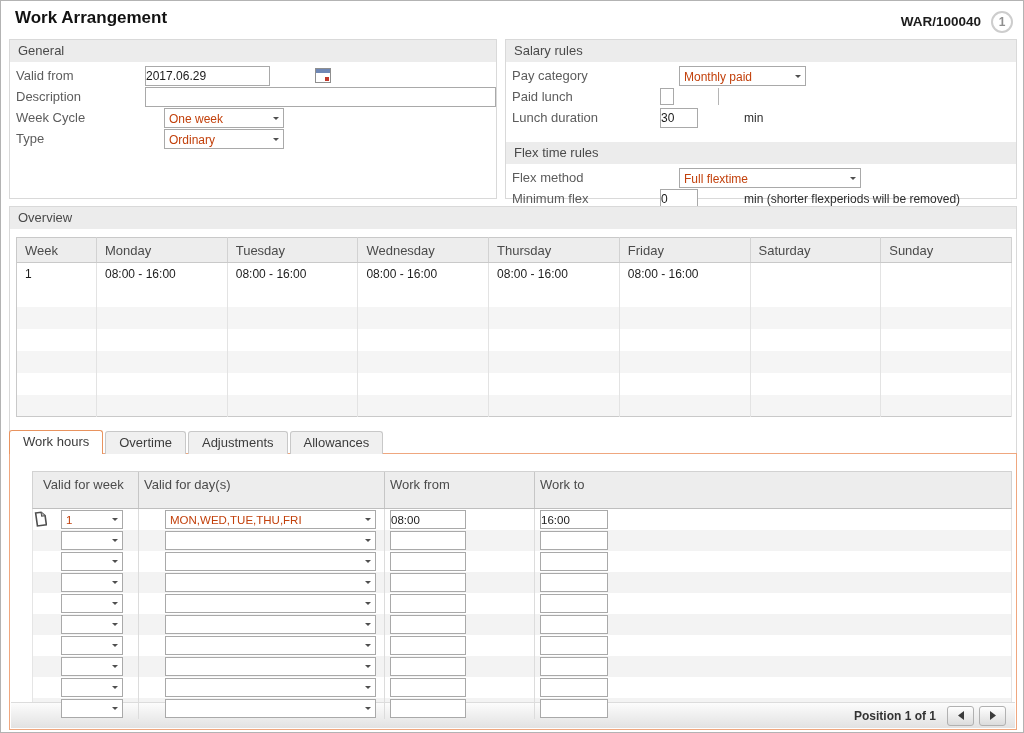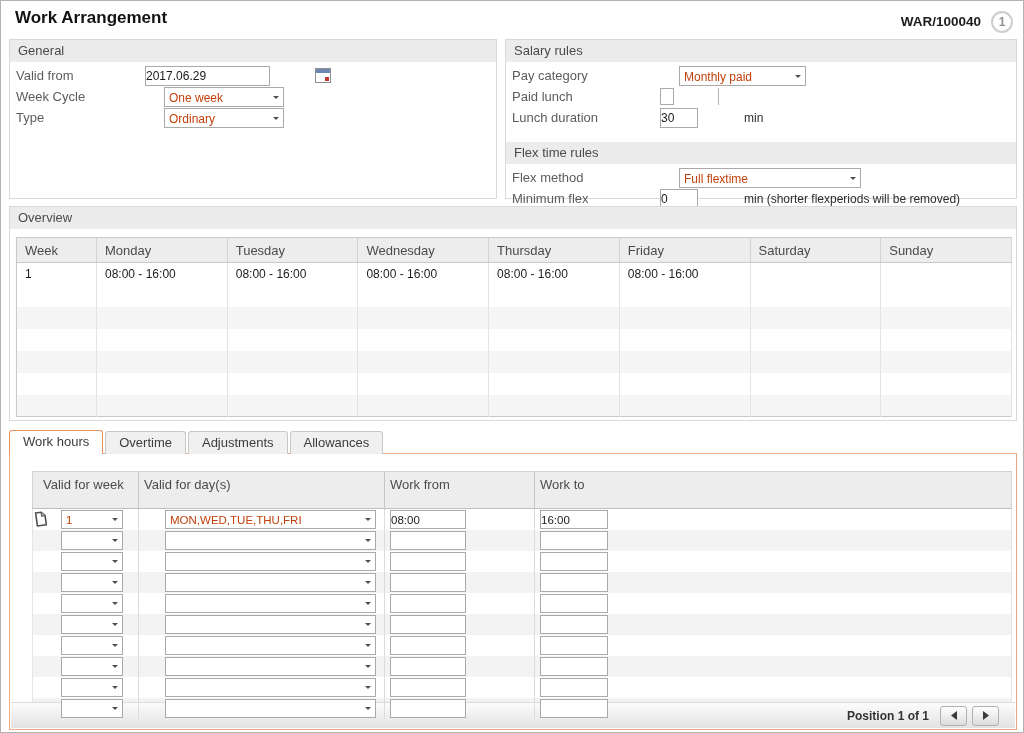--- a/index.html
+++ b/index.html
@@ -9,21 +9,21 @@
   
   #page-title { position:absolute; left:14px; top:7px; font-size:17px; font-weight:bold; color:#121212; }
   #doc-ref { position:absolute; right:42px; top:13px; font-size:13.5px; font-weight:bold; color:#1c1c1c; }
   #badge { position:absolute; right:10px; top:10px; width:22px; height:22px; border:2px solid #cdcdcd; border-radius:50%;
            line-height:18px; text-align:center; font-size:12px; font-weight:bold; color:#8f8f8f; background:#fff; }
 
   
   .panel { position:absolute; border:1px solid #d9d9d9; background:#fff; }
   #general-panel { left:8px; top:38px; width:488px; height:160px; }
   #salary-panel  { left:504px; top:38px; width:512px; height:160px; }
-  #overview-panel{ left:8px; top:205px; width:1008px; height:215px; }
+  #overview-panel{ left:8px; top:205px; width:1008px; height:265px; }
   .sect-h { height:22px; line-height:22px; background:#ececec; padding-left:8px; font-size:13px; color:#4a4a4a; }
   .sect-h.mid { margin-top:14px; }
 
   
   .fbody { padding-top:3px; }
   .frow { display:flex; align-items:center; height:21px; padding-left:6px;gap:40px; }
   .flabel { font-size:13px; color:#5c5c5c; flex-shrink:0; }
   #general-panel .flabel { width:89px; }
   #salary-panel .flabel { width:108px; }
   .tb { border:1px solid #a9a9a9; height:20px; font-family:"Liberation Sans",sans-serif; font-size:12px; color:#1a1a1a; padding:0 0; background:#fff; }
@@ -67,21 +67,21 @@
   .g-row .combo { height:19px; padding-top:3px; font-size:11.5px; }
   .g-row .combo .arr { top:7px; }
   .g-row .tb { height:19px; font-size:11.5px; }
   .ind { left:1px; top:2px !important; line-height:0; }
   .wk { left:9px;  width:62px; }
   .dy { left:113px; width:211px; }
   .wf { left:357px; width:76px; }
   .wt { left:507px; width:68px; }
 
   .g-footer { position:absolute; left:1px; right:1px; bottom:1px; height:26px; background:linear-gradient(#fcfcfc,#e2e2e2);
-              border-top:1px solid #dcdcdc; display:flex; align-items:center; justify-content:flex-end; padding-right:16px; gap:5px; }
+              border-top:1px solid #dcdcdc; display:flex; align-items:center; justify-content:flex-end; padding-right:9px; gap:5px; }
   #position-text { font-size:12px; font-weight:bold; color:#333; margin-right:6px; }
   .pg-btn { width:27px; height:20px; border:1px solid #b1b1b1; border-radius:3px; background:linear-gradient(#fefefe,#dcdcdc);
             display:flex; align-items:center; justify-content:center; cursor:pointer; }
 </style>
 </head>
 <body>
 
 <div id="app">
 
   <div id="page-title">Work Arrangement</div>
@@ -94,20 +94,24 @@
       <div class="frow">
         <span class="flabel">Valid from</span>
         <input class="tb w125" value="2017.06.29" style="">
         <span class="ico">
           <svg width="17" height="16" viewBox="0 0 17 16">
               <rect x="0.5" y="0.5" width="15" height="14" fill="#fff" stroke="#8f8f8f"></rect>
               <rect x="1" y="1" width="14" height="4" fill="#6f87b5"></rect>
               <rect x="10" y="9" width="4" height="4" fill="#c0392b"></rect>
             </svg>
         </span>
+      </div>
+      <div class="frow">
+        <span class="flabel">Description</span>
+        <input class="tb w384" value="" style="">
       </div>
       <div class="frow">
         <span class="flabel">Week Cycle</span>
         <span class="combo w120"><span>One week</span><b class="arr"></b></span>
       </div>
       <div class="frow">
         <span class="flabel">Type</span>
         <span class="combo w120"><span>Ordinary</span><b class="arr"></b></span>
       </div>
     </div>

